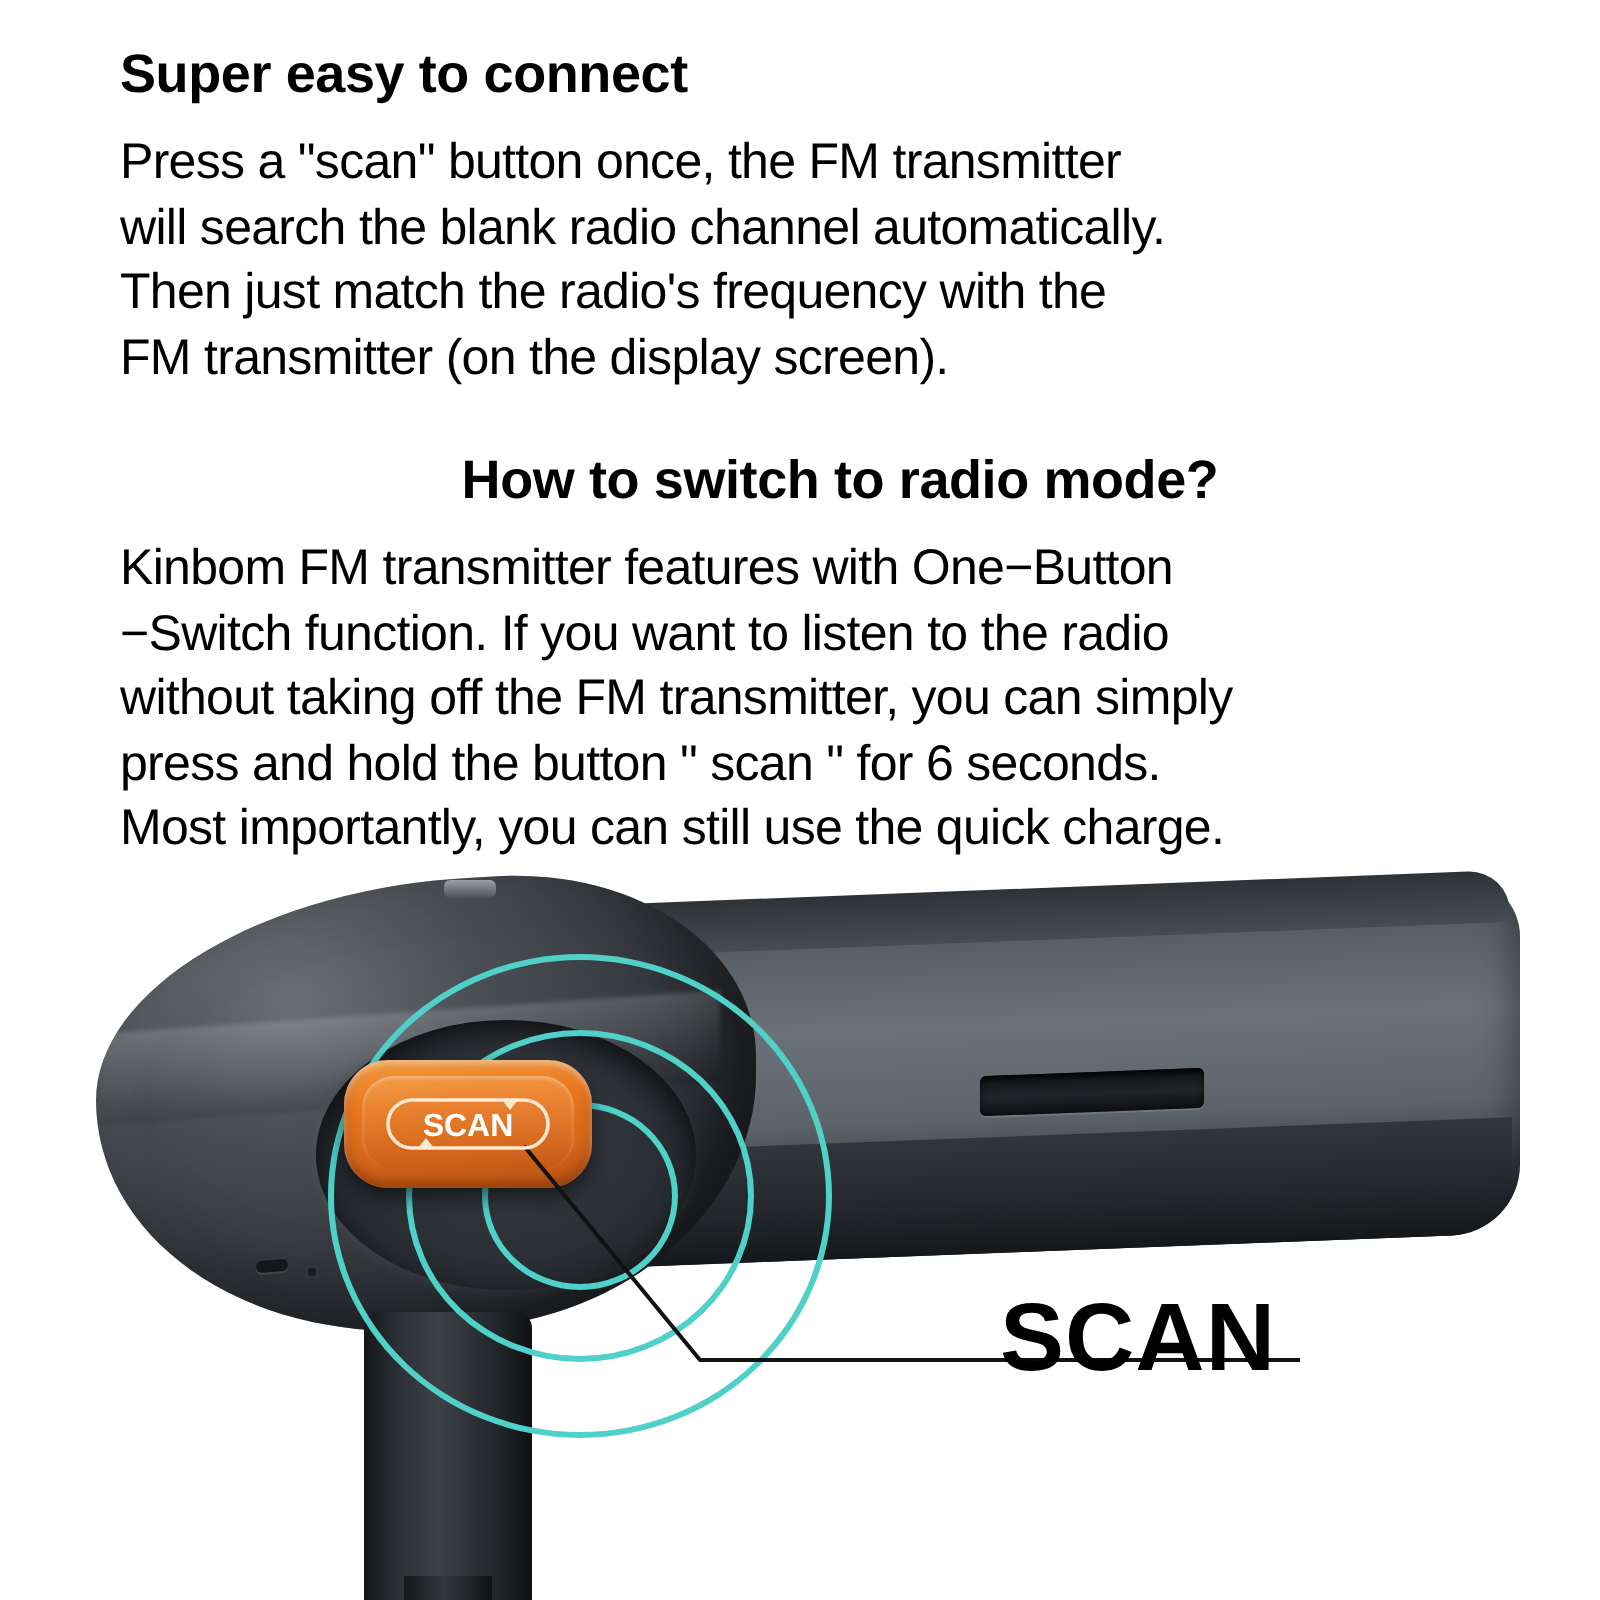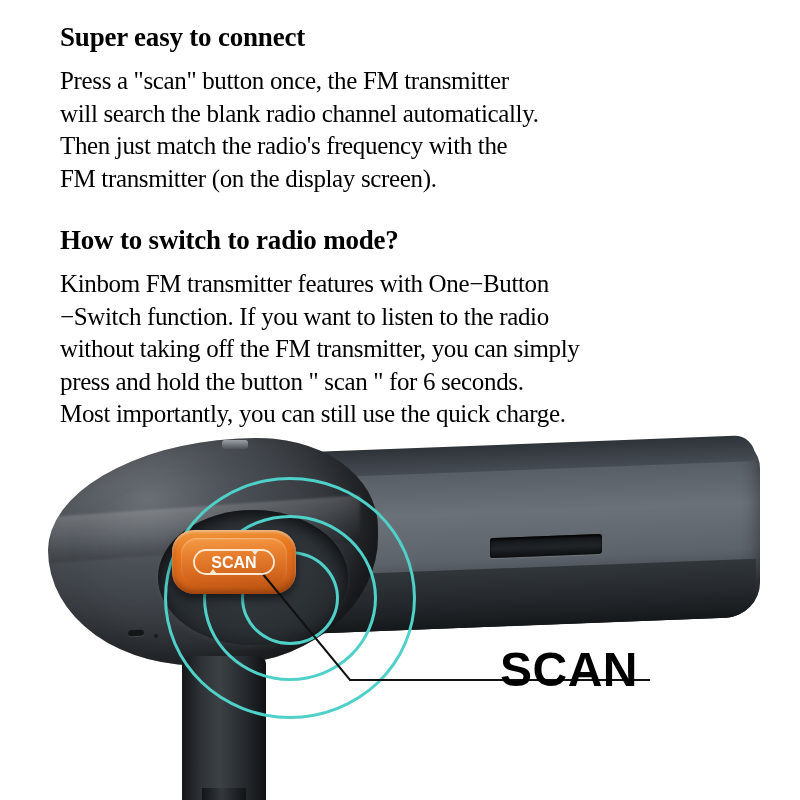--- a/index.html
+++ b/index.html
@@ -16,31 +16,31 @@
     color: #000000;
   }
 
   
   .text-area {
     position: absolute;
     left: 0; top: 0;
     width: 800px;
     padding: 22px 20px 0 60px;
     box-sizing: border-box;
-    font-family: Liberation Serif, serif;
   }
   .heading {
     font-size: 27px;
     font-weight: bold;
     letter-spacing: -0.2px;
     margin: 0 0 12px 0;
     line-height: 1.15;
   }
   .heading.second {
     margin-top: 30px;
+    text-align: center;
   }
   .para {
     font-size: 25px;
     line-height: 1.30;
     margin: 0;
     letter-spacing: -0.35px;
     white-space: pre-line;
   }
 
   

